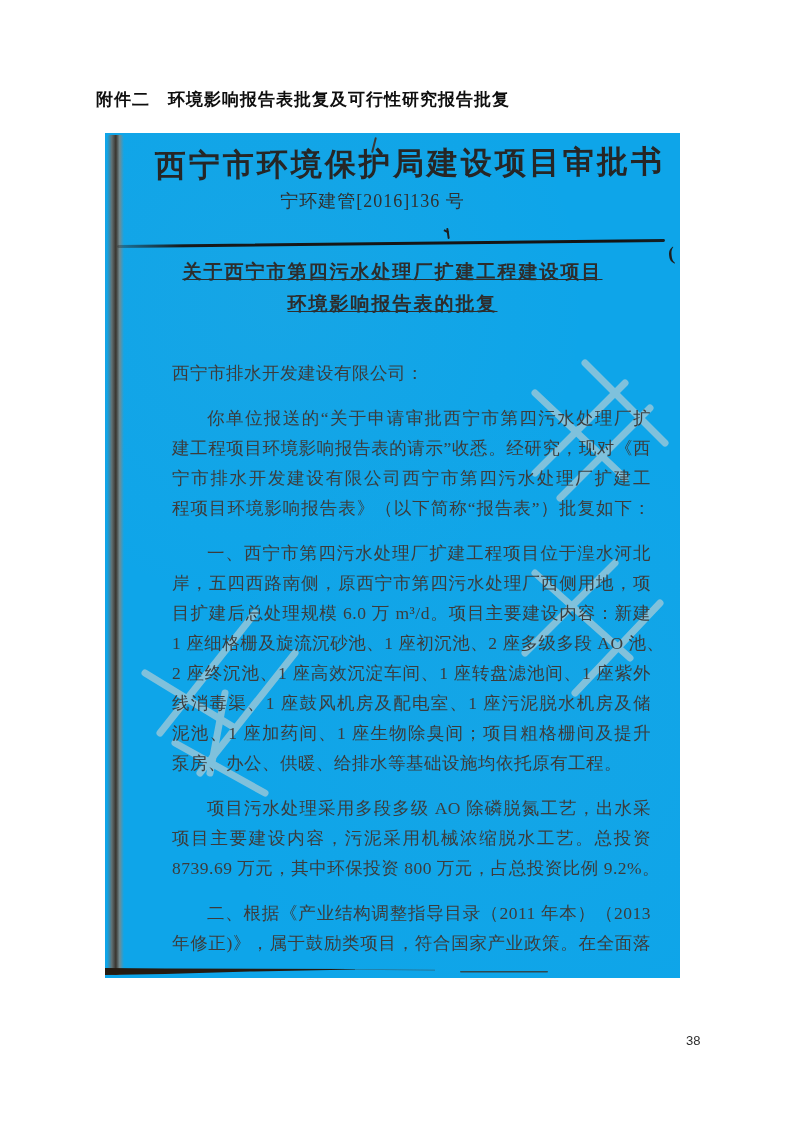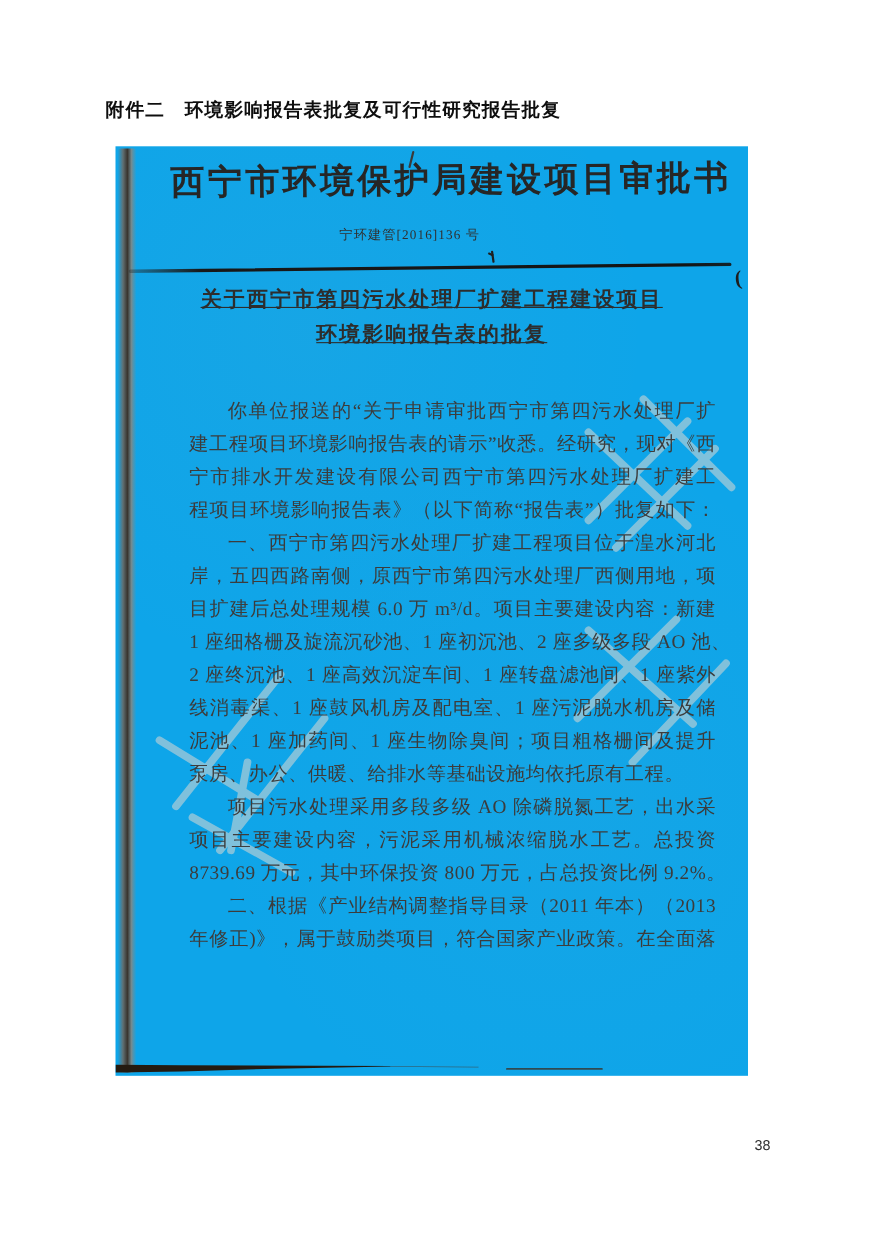--- a/index.html
+++ b/index.html
@@ -47,22 +47,22 @@
     position:absolute;left:50px;right:20px;top:10px;height:42px;
     text-align:center;font-size:31px;font-weight:bold;color:#262626;
     letter-spacing:3px;white-space:nowrap;
     transform:rotate(-0.5deg);
   }
   .pen-flick{
     position:absolute;left:268px;top:4px;width:2px;height:16px;
     background:#3a3a3a;transform:rotate(14deg);border-radius:1px;
   }
   .doc-number{
-    position:absolute;left:0;right:40px;top:72px;height:24px;
-    text-align:center;font-size:12px;color:#303030;letter-spacing:1px;
+    position:absolute;left:0;right:40px;top:56px;height:24px;
+    text-align:center;font-size:18px;color:#303030;letter-spacing:1px;
   }
   .pen-tick{
     position:absolute;left:342px;top:95px;width:2px;height:11px;
     background:#1f1f1f;transform:rotate(-8deg);border-radius:1px;
   }
   .pen-tick::after{
     content:"";position:absolute;left:-3px;top:2px;width:5px;height:2px;
     background:#1f1f1f;transform:rotate(35deg);
   }
   .divider{
@@ -84,21 +84,21 @@
   
   .scan-body{
     position:absolute;left:67px;top:225px;width:479px;
     font-size:17.5px;color:#3c3c3c;letter-spacing:.5px;
   }
   .bline{
     height:30px;line-height:30px;white-space:nowrap;
     text-align:justify;text-align-last:justify;
   }
   .bline.noj{text-align-last:left;}
-  .bline.indent{text-indent:35px;}
+  .bline.indent{text-indent:35px;margin-top:15px;}
   
   .watermark-svg,.bottom-edge-svg{position:absolute;pointer-events:none;}
   .watermark-svg{inset:0;width:575px;height:845px;}
   .bottom-edge-svg{left:0;top:833px;width:562px;height:12px;}
 </style>
 </head>
 <body>
 
 <div class="attachment-heading">附件二　环境影响报告表批复及可行性研究报告批复</div>
 
@@ -131,20 +131,21 @@
   <div class="pen-flick"></div>
   <div class="doc-number">宁环建管[2016]136 号</div>
   <div class="pen-tick"></div>
   <div class="divider"></div>
   <div class="bracket-mark">(</div>
 
   <div class="subtitle l1">关于西宁市第四污水处理厂扩建工程建设项目</div>
   <div class="subtitle l2">环境影响报告表的批复</div>
 
   <div class="scan-body">
+    <div class="bline noj">西宁市排水开发建设有限公司：</div>
     <div class="bline indent">你单位报送的“关于申请审批西宁市第四污水处理厂扩</div>
     <div class="bline">建工程项目环境影响报告表的请示”收悉。经研究，现对《西</div>
     <div class="bline">宁市排水开发建设有限公司西宁市第四污水处理厂扩建工</div>
     <div class="bline">程项目环境影响报告表》（以下简称“报告表”）批复如下：</div>
     <div class="bline indent">一、西宁市第四污水处理厂扩建工程项目位于湟水河北</div>
     <div class="bline">岸，五四西路南侧，原西宁市第四污水处理厂西侧用地，项</div>
     <div class="bline">目扩建后总处理规模 6.0 万 m³/d。项目主要建设内容：新建</div>
     <div class="bline">1 座细格栅及旋流沉砂池、1 座初沉池、2 座多级多段 AO 池、</div>
     <div class="bline">2 座终沉池、1 座高效沉淀车间、1 座转盘滤池间、1 座紫外</div>
     <div class="bline">线消毒渠、1 座鼓风机房及配电室、1 座污泥脱水机房及储</div>

